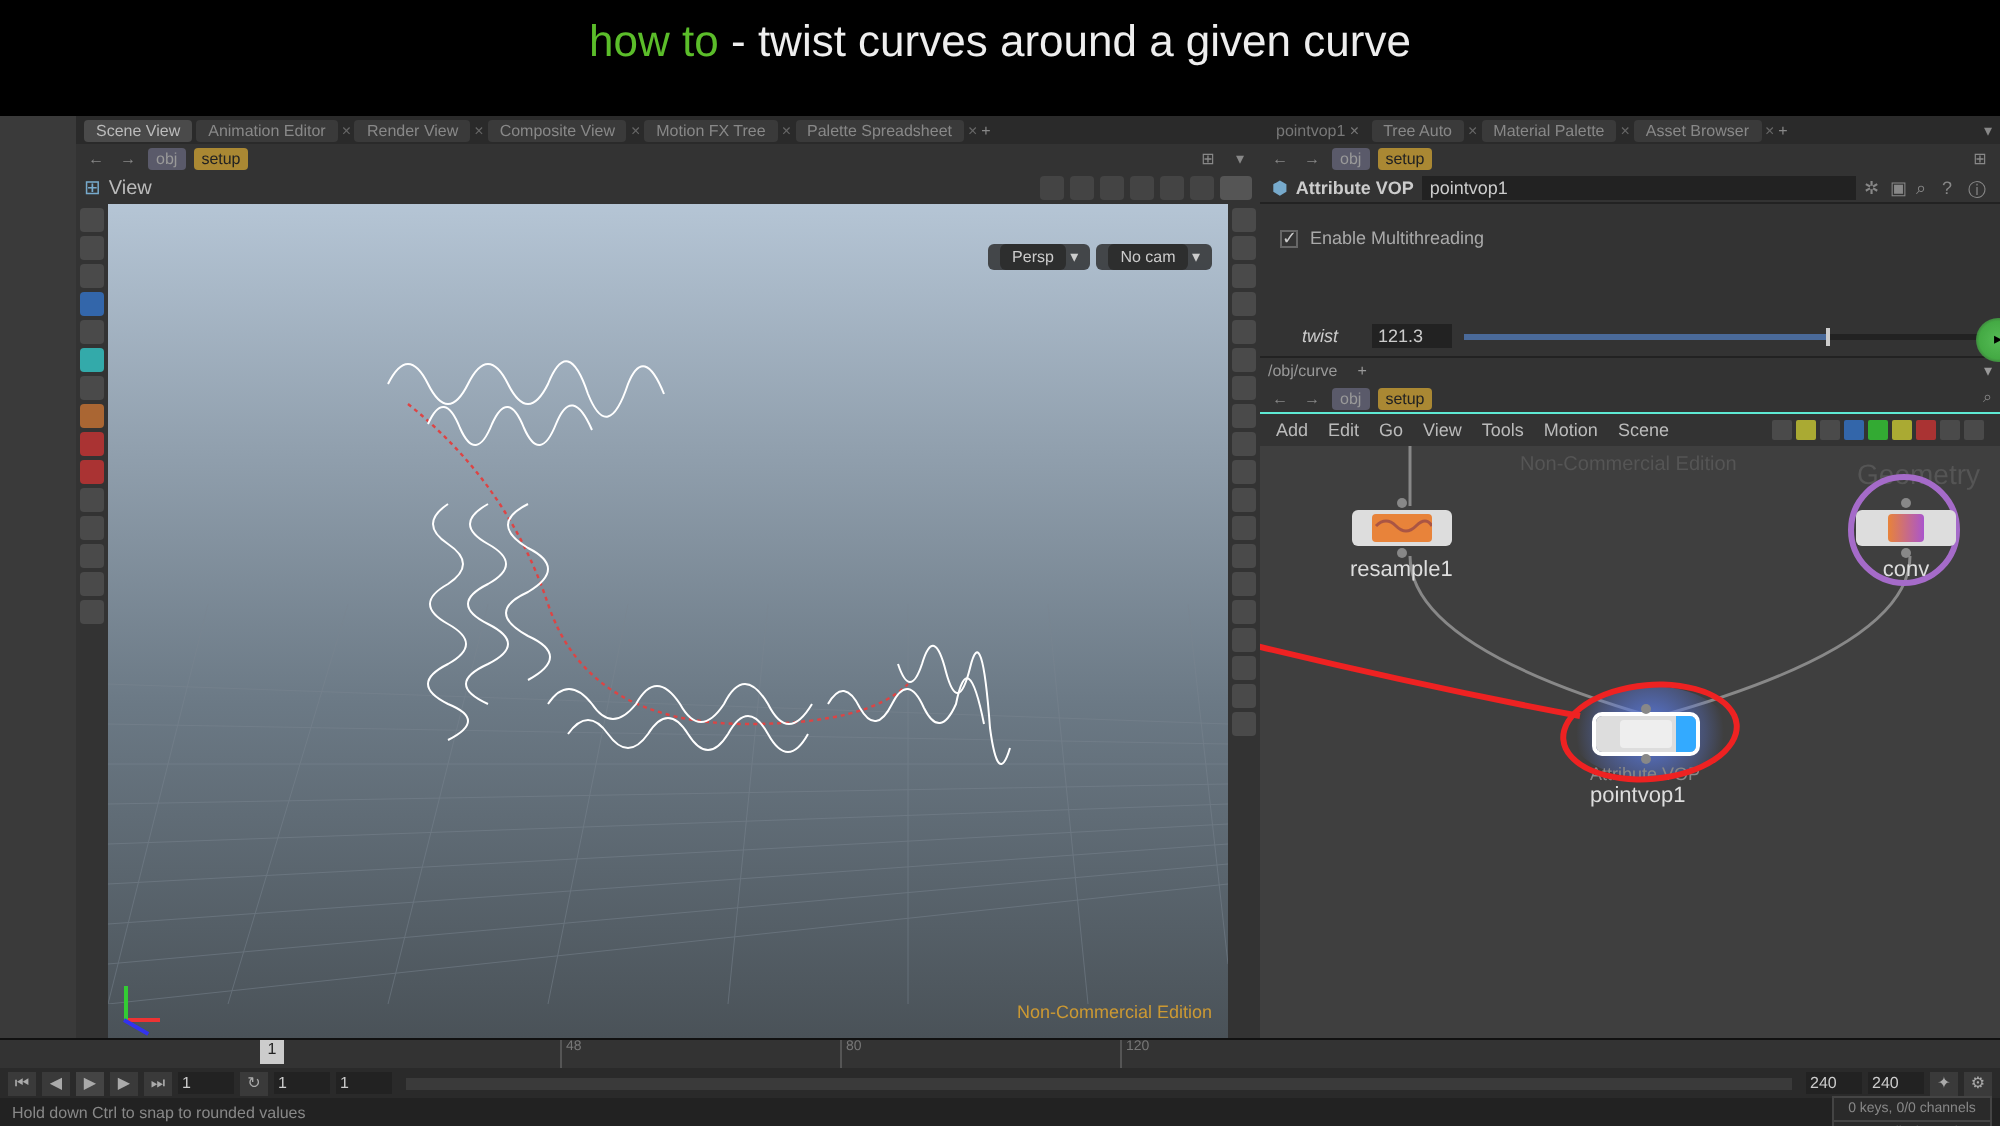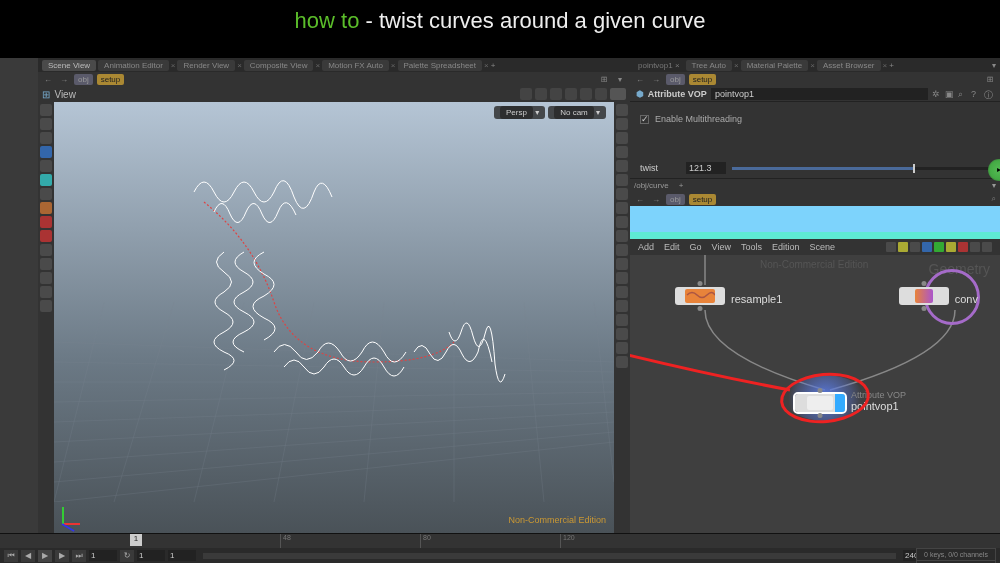--- a/index.html
+++ b/index.html
@@ -25,59 +25,59 @@
 .view-body { flex:1; display:flex; }
 .ltoolbar { width:16px; background:#333; display:flex; flex-direction:column; gap:2px; padding:2px; }
 .ltoolbar .ico { width:12px; height:12px; background:#4a4a4a; border-radius:2px; }
 .ltoolbar .ico.red { background:#a33; }
 .ltoolbar .ico.blue { background:#36a; }
 .ltoolbar .ico.cyan { background:#3aa; }
 .ltoolbar .ico.orange { background:#a63; }
 .viewport { flex:1; position:relative; background:linear-gradient(180deg,#b5c5d5 0%,#6b7985 60%,#4a5258 100%); overflow:hidden; }
 .rtoolbar { width:16px; background:#333; display:flex; flex-direction:column; gap:2px; padding:2px; }
 .rtoolbar .ico { width:12px; height:12px; background:#4a4a4a; border-radius:2px; }
-.vp-dd { position:absolute; top:4px; right:8px; display:flex; gap:3px;padding-left:30px; }
+.vp-dd { position:absolute; top:20px; right:8px; display:flex; gap:3px;padding-left:30px; }
 .vp-dd span { background:rgba(40,40,40,.8); color:#ccc; padding:2px 6px; border-radius:3px; font-size:8px; }
 .axis { position:absolute; bottom:8px; left:8px; width:30px; height:30px; }
 .axis .x{position:absolute;bottom:0;left:0;width:18px;height:2px;background:#e33;}
 .axis .y{position:absolute;bottom:0;left:0;width:2px;height:18px;background:#3c3;}
 .axis .z{position:absolute;bottom:0;left:0;width:14px;height:2px;background:#33e;transform:rotate(30deg);transform-origin:left;}
 .watermark { position:absolute; bottom:8px; right:8px; color:#cc9933; font-size:9px; }
 .grid-svg { position:absolute; inset:0; }
-.right-panel { flex:1; display:flex; flex-direction:column; background:#7dd3fc; }
+.right-panel { flex:1; display:flex; flex-direction:column; background:#e5e5e5; }
 .param-pane { background:#333; }
 .param-header { display:flex; height:16px; align-items:center; padding:0 6px; gap:4px; font-size:9px; border-bottom:1px solid #222; }
 .param-header .ico { color:#7ac; }
 .param-icons { margin-left:auto; display:flex; gap:3px; color:#888; }
 .param-icons span { width:10px; height:10px; }
 .param-body { padding:6px 10px; }
 .param-row { display:flex; align-items:flex-end; gap:6px; height:16px; font-size:9px; color:#aaa; }
 .checkbox { width:9px; height:9px; border:1px solid #666; position:relative; }
 .checkbox.checked::after { content:'✓'; position:absolute; top:-2px; left:0; color:#ccc; font-size:9px; }
 .slider-row { display:flex; align-items:center; gap:6px; padding:4px 10px; font-size:9px; }
-.slider-label { width:40px; text-align:left; color:#ccc; }
+.slider-label { width:40px; text-align:center; color:#ccc;font-style:italic; }
 .slider-val { width:40px; background:#222; color:#ccc; padding:1px 3px; }
 .slider-track { flex:1; height:3px; background:#222; position:relative; }
 .slider-fill { position:absolute; left:0; top:0; bottom:0; width:70%; background:#4a6a9a; }
 .slider-thumb { position:absolute; left:70%; top:-3px; width:2px; height:9px; background:#ccc; }
 .green-dot { position:absolute; right:-20px; top:-8px; width:22px; height:22px; border-radius:50%; background:radial-gradient(circle,#5b5 0%,#4a4 60%,transparent 100%); display:flex; align-items:center; justify-content:center; }
 .green-dot::after{content:'▸'; color:#000; font-size:8px;}
-.net-pane { flex:1; display:flex; flex-direction:column; background:#3a3a3a; border-top:7px solid #5eead4;margin-top:26px; }
+.net-pane { flex:1; display:flex; flex-direction:column; background:#3a3a3a; border-top:1px solid #5eead4; }
 .net-menus { display:flex; gap:10px; padding:3px 8px; font-size:9px; color:#bbb; background:#333; align-items:center; }
 .net-menus .spacer { flex:1; }
 .net-menus .ticons { display:flex; gap:2px; }
 .net-menus .ticons span { width:10px; height:10px; background:#4a4a4a; border-radius:1px; }
 .net-menus .ticons span.y{background:#aa3;}
 .net-menus .ticons span.g{background:#3a3;}
 .net-menus .ticons span.b{background:#36a;}
 .net-menus .ticons span.r{background:#a33;}
 .net-canvas { flex:1; position:relative; background:#3f3f3f; overflow:hidden; }
 .net-watermark { position:absolute; top:6px; right:10px; color:#555; font-size:10px; }
 .geo-label { position:absolute; top:6px; right:10px; color:#555; font-size:14px; }
-.node { position:absolute; display:flex; align-items:flex-end; gap:6px; }
+.node { position:absolute; display:flex; align-items:center; gap:6px;flex-direction:column; }
 .node-body { width:50px; height:18px; background:#ddd; border-radius:3px; display:flex; align-items:center; justify-content:center; position:relative; }
 .node-body .band { width:18px; height:14px; border-radius:2px; }
 .node-label { color:#ddd; font-size:11px; }
 .node-dot { position:absolute; width:5px; height:5px; background:#888; border-radius:50%; left:50%; transform:translateX(-50%); }
 .node-dot.top { top:-6px; }
 .node-dot.bot { bottom:-6px; }
 .purple-ring { position:absolute; border:3px solid #a56bc9; border-radius:50%; }
 .red-ellipse { position:absolute; border:3px solid #e22; border-radius:50%; transform:rotate(-5deg); }
 .red-arrow { position:absolute; pointer-events:none; }
 .wire { stroke:#888; stroke-width:1.5; fill:none; }
@@ -107,21 +107,21 @@
 
     <div class="left-panel">
       <div class="tabs">
         <span class="tab active">Scene View</span>
         <span class="tab">Animation Editor</span>
         <span style="color:#666">×</span>
         <span class="tab">Render View</span>
         <span style="color:#666">×</span>
         <span class="tab">Composite View</span>
         <span style="color:#666">×</span>
-        <span class="tab">Motion FX Auto</span>
+        <span class="tab">Motion FX Tree</span>
         <span style="color:#666">×</span>
         <span class="tab">Palette Spreadsheet</span>
         <span style="color:#666">×</span>
         <span class="plus">+</span>
       </div>
       <div class="crumbs">
         <span class="arrow-btn">←</span>
         <span class="arrow-btn">→</span>
         <span class="crumb obj">obj</span>
         <span class="crumb setup">setup</span>
@@ -301,21 +301,21 @@
         <span style="color:#888">⌕</span>
       </div>
 
       <div class="net-pane">
         <div class="net-menus">
           <span>Add</span>
           <span>Edit</span>
           <span>Go</span>
           <span>View</span>
           <span>Tools</span>
-          <span>Edition</span>
+          <span>Motion</span>
           <span>Scene</span>
           <span class="spacer"></span>
           <div class="ticons">
             <span></span>
               <span class="y"></span>
               <span></span>
             <span class="b"></span>
               <span class="g"></span>
               <span class="y"></span>
             <span class="r"></span>
@@ -407,14 +407,20 @@
       <span class="tl-btn">✦</span>
       <span class="tl-btn">⚙</span>
     </div>
   </div>
 
   <div class="keys-panel">
     <div>0 keys, 0/0 channels</div>
     <div>Key All Channels</div>
   </div>
 
+  <div class="statusbar">
+    <span>Hold down Ctrl to snap to rounded values</span>
+    <div class="status-right">
+      <span>⟳ <span>Auto Update</span></span>
+    </div>
+  </div>
 
 </div>
 
 </body></html>

